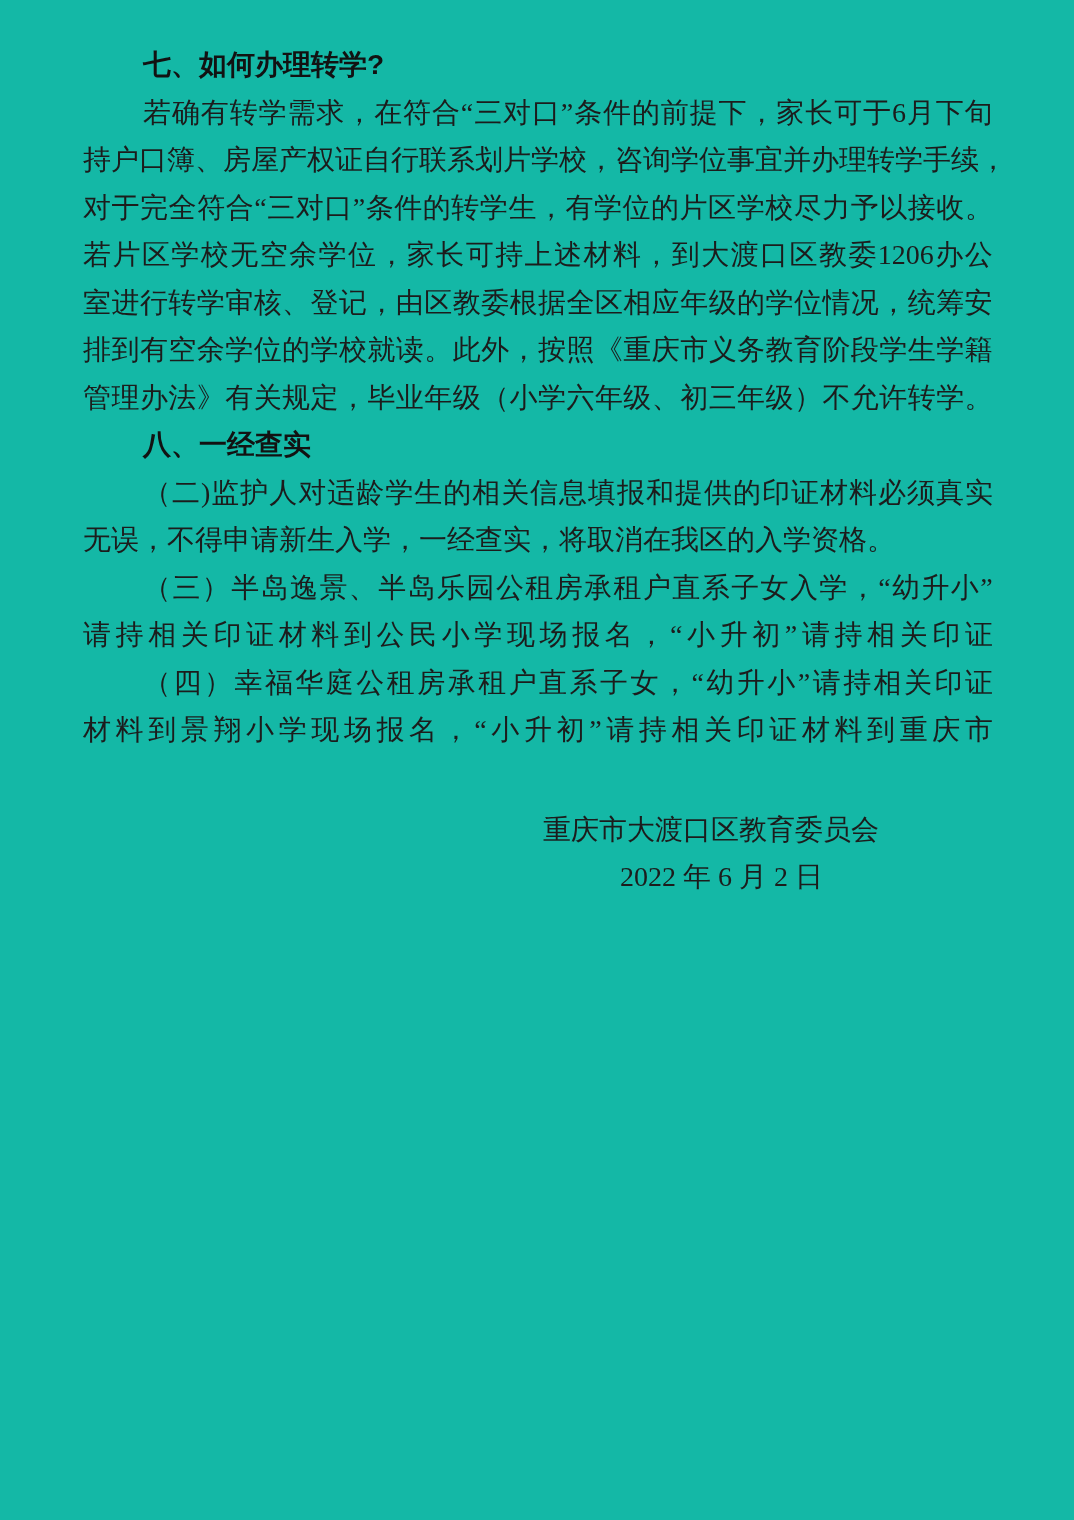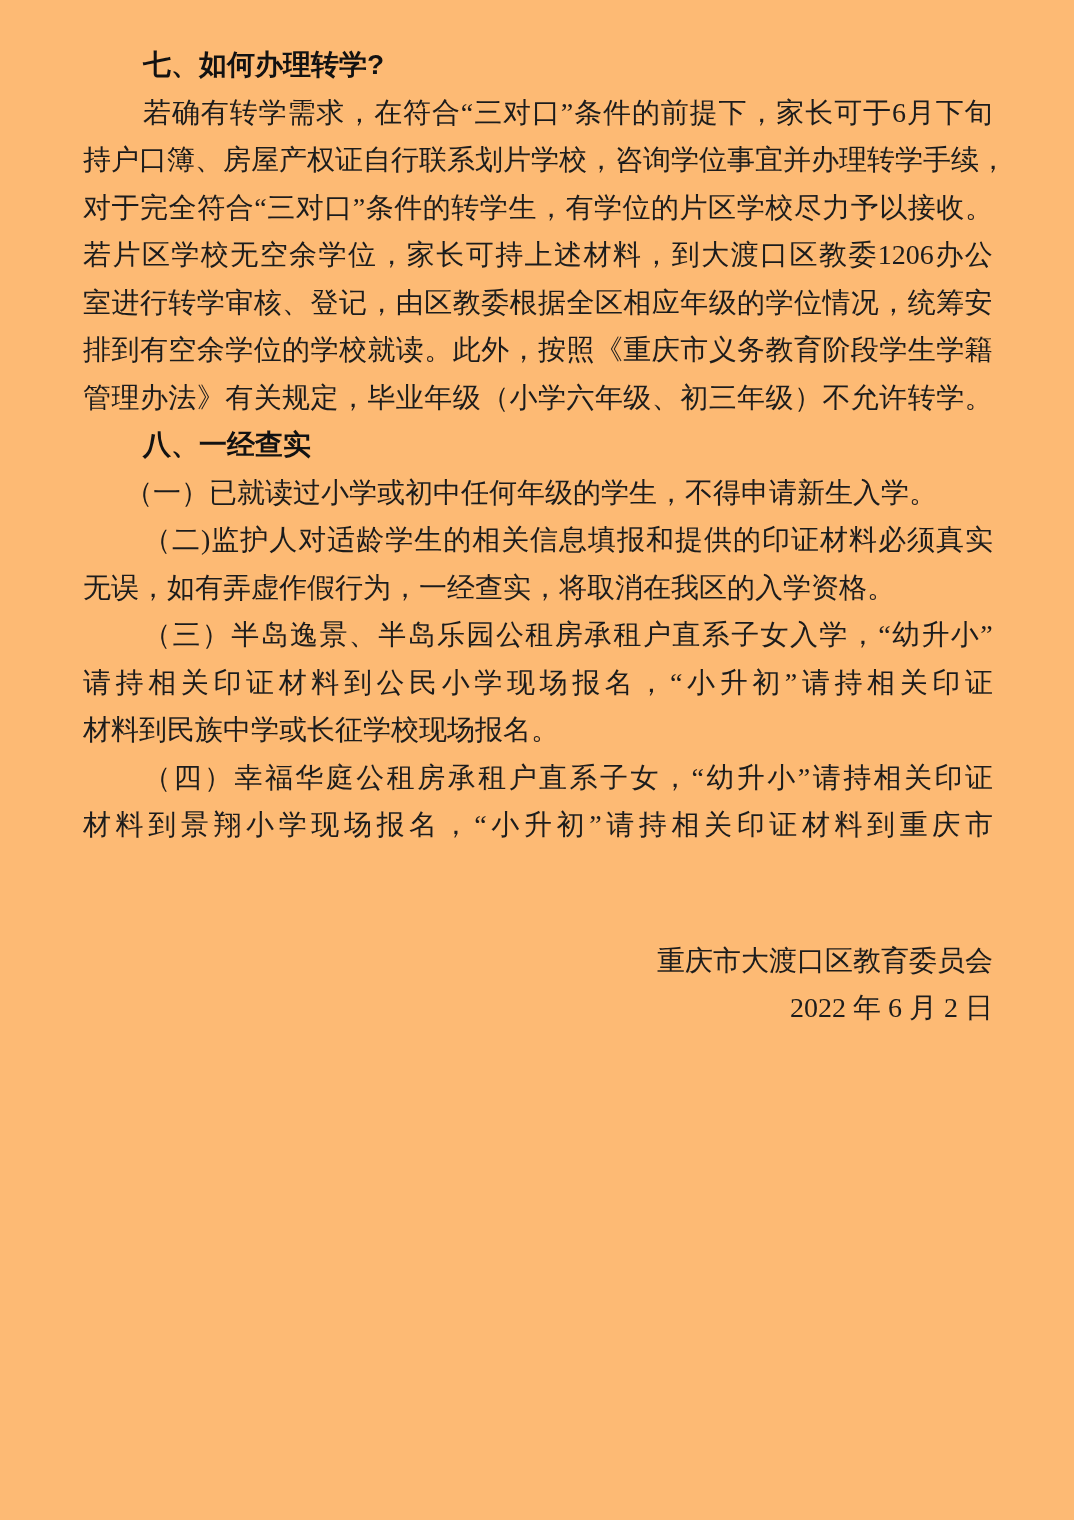--- a/index.html
+++ b/index.html
@@ -3,21 +3,21 @@
 <meta charset="utf-8">
 <style>
   * { margin: 0; padding: 0; box-sizing: border-box; }
   html, body { background: #ffffff; }
   body { font-family: "Liberation Serif", "DejaVu Serif", serif; }
 
   .page {
     position: relative;
     width: 1074px;
     height: 1520px;
-    background: #fdba74;
+    background: #14b8a6;
     overflow: hidden;
     color: #1c1c1c;
   }
 
   .content {
     position: absolute;
     left: 83px;
     top: 41px;
     width: 910px;
     font-size: 28px;
@@ -46,46 +46,44 @@
   .justify {
     display: flex;
     justify-content: space-between;
     align-items: baseline;
   }
   .justify .tok {
     display: inline-block;
     white-space: pre;
   }
 
-  .sig-block { margin-top: 88px; text-align: right; }
+  .sig-block { margin-top: 52px; }
   .sig-org   { padding-left: 460px; }
   .sig-date  { padding-left: 537px; }
 </style>
 </head>
 <body>
 
 <div class="page">
   <div class="content">
 
     <div>
         <div class="line heading">七、如何办理转学?</div>
         <div class="line para-first justify"><span class="tok">若</span><span class="tok">确</span><span class="tok">有</span><span class="tok">转</span><span class="tok">学</span><span class="tok">需</span><span class="tok">求</span><span class="tok">，</span><span class="tok">在</span><span class="tok">符</span><span class="tok">合</span><span class="tok">“</span><span class="tok">三</span><span class="tok">对</span><span class="tok">口</span><span class="tok">”</span><span class="tok">条</span><span class="tok">件</span><span class="tok">的</span><span class="tok">前</span><span class="tok">提</span><span class="tok">下</span><span class="tok">，</span><span class="tok">家</span><span class="tok">长</span><span class="tok">可</span><span class="tok">于</span><span class="tok">6</span><span class="tok">月</span><span class="tok">下</span><span class="tok">旬</span></div>
         <div class="line cont justify"><span class="tok">持</span><span class="tok">户</span><span class="tok">口</span><span class="tok">簿</span><span class="tok">、</span><span class="tok">房</span><span class="tok">屋</span><span class="tok">产</span><span class="tok">权</span><span class="tok">证</span><span class="tok">自</span><span class="tok">行</span><span class="tok">联</span><span class="tok">系</span><span class="tok">划</span><span class="tok">片</span><span class="tok">学</span><span class="tok">校</span><span class="tok">，</span><span class="tok">咨</span><span class="tok">询</span><span class="tok">学</span><span class="tok">位</span><span class="tok">事</span><span class="tok">宜</span><span class="tok">并</span><span class="tok">办</span><span class="tok">理</span><span class="tok">转</span><span class="tok">学</span><span class="tok">手</span><span class="tok">续</span><span class="tok">，</span></div>
         <div class="line cont justify"><span class="tok">对</span><span class="tok">于</span><span class="tok">完</span><span class="tok">全</span><span class="tok">符</span><span class="tok">合</span><span class="tok">“</span><span class="tok">三</span><span class="tok">对</span><span class="tok">口</span><span class="tok">”</span><span class="tok">条</span><span class="tok">件</span><span class="tok">的</span><span class="tok">转</span><span class="tok">学</span><span class="tok">生</span><span class="tok">，</span><span class="tok">有</span><span class="tok">学</span><span class="tok">位</span><span class="tok">的</span><span class="tok">片</span><span class="tok">区</span><span class="tok">学</span><span class="tok">校</span><span class="tok">尽</span><span class="tok">力</span><span class="tok">予</span><span class="tok">以</span><span class="tok">接</span><span class="tok">收</span><span class="tok">。</span></div>
         <div class="line cont justify"><span class="tok">若</span><span class="tok">片</span><span class="tok">区</span><span class="tok">学</span><span class="tok">校</span><span class="tok">无</span><span class="tok">空</span><span class="tok">余</span><span class="tok">学</span><span class="tok">位</span><span class="tok">，</span><span class="tok">家</span><span class="tok">长</span><span class="tok">可</span><span class="tok">持</span><span class="tok">上</span><span class="tok">述</span><span class="tok">材</span><span class="tok">料</span><span class="tok">，</span><span class="tok">到</span><span class="tok">大</span><span class="tok">渡</span><span class="tok">口</span><span class="tok">区</span><span class="tok">教</span><span class="tok">委</span><span class="tok">1206</span><span class="tok">办</span><span class="tok">公</span></div>
         <div class="line cont justify"><span class="tok">室</span><span class="tok">进</span><span class="tok">行</span><span class="tok">转</span><span class="tok">学</span><span class="tok">审</span><span class="tok">核</span><span class="tok">、</span><span class="tok">登</span><span class="tok">记</span><span class="tok">，</span><span class="tok">由</span><span class="tok">区</span><span class="tok">教</span><span class="tok">委</span><span class="tok">根</span><span class="tok">据</span><span class="tok">全</span><span class="tok">区</span><span class="tok">相</span><span class="tok">应</span><span class="tok">年</span><span class="tok">级</span><span class="tok">的</span><span class="tok">学</span><span class="tok">位</span><span class="tok">情</span><span class="tok">况</span><span class="tok">，</span><span class="tok">统</span><span class="tok">筹</span><span class="tok">安</span></div>
         <div class="line cont justify"><span class="tok">排</span><span class="tok">到</span><span class="tok">有</span><span class="tok">空</span><span class="tok">余</span><span class="tok">学</span><span class="tok">位</span><span class="tok">的</span><span class="tok">学</span><span class="tok">校</span><span class="tok">就</span><span class="tok">读</span><span class="tok">。</span><span class="tok">此</span><span class="tok">外</span><span class="tok">，</span><span class="tok">按</span><span class="tok">照</span><span class="tok">《</span><span class="tok">重</span><span class="tok">庆</span><span class="tok">市</span><span class="tok">义</span><span class="tok">务</span><span class="tok">教</span><span class="tok">育</span><span class="tok">阶</span><span class="tok">段</span><span class="tok">学</span><span class="tok">生</span><span class="tok">学</span><span class="tok">籍</span></div>
         <div class="line cont justify"><span class="tok">管</span><span class="tok">理</span><span class="tok">办</span><span class="tok">法</span><span class="tok">》</span><span class="tok">有</span><span class="tok">关</span><span class="tok">规</span><span class="tok">定</span><span class="tok">，</span><span class="tok">毕</span><span class="tok">业</span><span class="tok">年</span><span class="tok">级</span><span class="tok">（</span><span class="tok">小</span><span class="tok">学</span><span class="tok">六</span><span class="tok">年</span><span class="tok">级</span><span class="tok">、</span><span class="tok">初</span><span class="tok">三</span><span class="tok">年</span><span class="tok">级</span><span class="tok">）</span><span class="tok">不</span><span class="tok">允</span><span class="tok">许</span><span class="tok">转</span><span class="tok">学</span><span class="tok">。</span></div>
         <div class="line heading">八、一经查实</div>
-        <div class="line para-first-sm">（一）已就读过小学或初中任何年级的学生，不得申请新生入学。</div>
         <div class="line para-first justify"><span class="tok">（</span><span class="tok">二</span><span class="tok">)</span><span class="tok">监</span><span class="tok">护</span><span class="tok">人</span><span class="tok">对</span><span class="tok">适</span><span class="tok">龄</span><span class="tok">学</span><span class="tok">生</span><span class="tok">的</span><span class="tok">相</span><span class="tok">关</span><span class="tok">信</span><span class="tok">息</span><span class="tok">填</span><span class="tok">报</span><span class="tok">和</span><span class="tok">提</span><span class="tok">供</span><span class="tok">的</span><span class="tok">印</span><span class="tok">证</span><span class="tok">材</span><span class="tok">料</span><span class="tok">必</span><span class="tok">须</span><span class="tok">真</span><span class="tok">实</span></div>
-        <div class="line cont">无误，如有弄虚作假行为，一经查实，将取消在我区的入学资格。</div>
+        <div class="line cont">无误，不得申请新生入学，一经查实，将取消在我区的入学资格。</div>
         <div class="line para-first justify"><span class="tok">（</span><span class="tok">三</span><span class="tok">）</span><span class="tok">半</span><span class="tok">岛</span><span class="tok">逸</span><span class="tok">景</span><span class="tok">、</span><span class="tok">半</span><span class="tok">岛</span><span class="tok">乐</span><span class="tok">园</span><span class="tok">公</span><span class="tok">租</span><span class="tok">房</span><span class="tok">承</span><span class="tok">租</span><span class="tok">户</span><span class="tok">直</span><span class="tok">系</span><span class="tok">子</span><span class="tok">女</span><span class="tok">入</span><span class="tok">学</span><span class="tok">，</span><span class="tok">“</span><span class="tok">幼</span><span class="tok">升</span><span class="tok">小</span><span class="tok">”</span></div>
         <div class="line cont justify"><span class="tok">请</span><span class="tok">持</span><span class="tok">相</span><span class="tok">关</span><span class="tok">印</span><span class="tok">证</span><span class="tok">材</span><span class="tok">料</span><span class="tok">到</span><span class="tok">公</span><span class="tok">民</span><span class="tok">小</span><span class="tok">学</span><span class="tok">现</span><span class="tok">场</span><span class="tok">报</span><span class="tok">名</span><span class="tok">，</span><span class="tok">“</span><span class="tok">小</span><span class="tok">升</span><span class="tok">初</span><span class="tok">”</span><span class="tok">请</span><span class="tok">持</span><span class="tok">相</span><span class="tok">关</span><span class="tok">印</span><span class="tok">证</span></div>
-        <div class="line cont">材料到民族中学或长征学校现场报名。</div>
         <div class="line para-first justify"><span class="tok">（</span><span class="tok">四</span><span class="tok">）</span><span class="tok">幸</span><span class="tok">福</span><span class="tok">华</span><span class="tok">庭</span><span class="tok">公</span><span class="tok">租</span><span class="tok">房</span><span class="tok">承</span><span class="tok">租</span><span class="tok">户</span><span class="tok">直</span><span class="tok">系</span><span class="tok">子</span><span class="tok">女</span><span class="tok">，</span><span class="tok">“</span><span class="tok">幼</span><span class="tok">升</span><span class="tok">小</span><span class="tok">”</span><span class="tok">请</span><span class="tok">持</span><span class="tok">相</span><span class="tok">关</span><span class="tok">印</span><span class="tok">证</span></div>
         <div class="line cont justify"><span class="tok">材</span><span class="tok">料</span><span class="tok">到</span><span class="tok">景</span><span class="tok">翔</span><span class="tok">小</span><span class="tok">学</span><span class="tok">现</span><span class="tok">场</span><span class="tok">报</span><span class="tok">名</span><span class="tok">，</span><span class="tok">“</span><span class="tok">小</span><span class="tok">升</span><span class="tok">初</span><span class="tok">”</span><span class="tok">请</span><span class="tok">持</span><span class="tok">相</span><span class="tok">关</span><span class="tok">印</span><span class="tok">证</span><span class="tok">材</span><span class="tok">料</span><span class="tok">到</span><span class="tok">重</span><span class="tok">庆</span><span class="tok">市</span></div>
       </div>
 
     <div class="sig-block">
       <div class="line sig-org">重庆市大渡口区教育委员会</div>
       <div class="line sig-date">2022 年 6 月 2 日</div>
     </div>
 
   </div>

